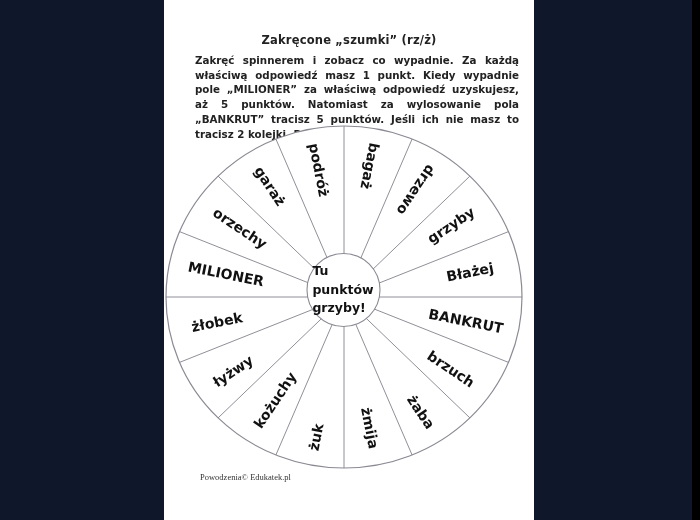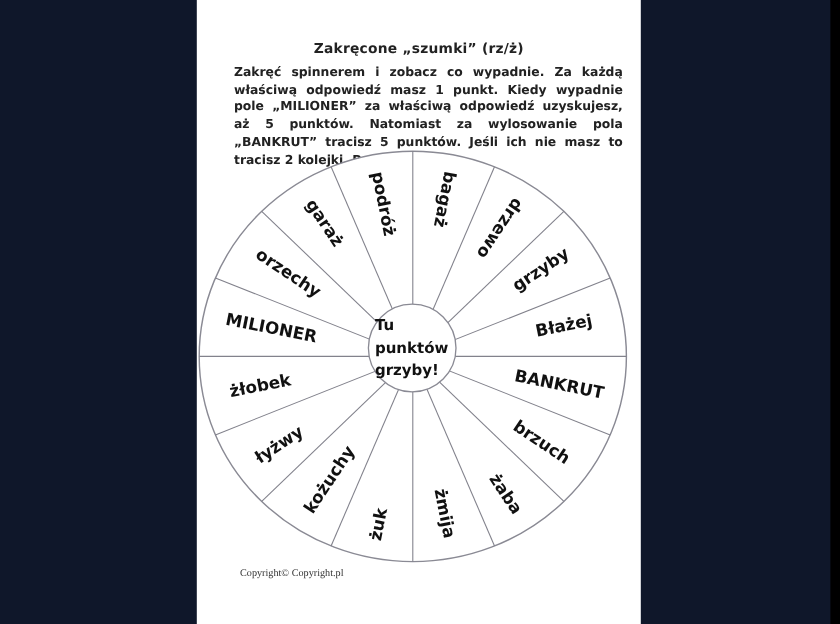--- a/index.html
+++ b/index.html
@@ -97,15 +97,15 @@
       <div class="seg s14">garaż</div>
       <div class="seg s15">podróż</div>
 
       <div class="center-text">
         <div>Tu</div>
         <div>punktów</div>
         <div>grzyby!</div>
       </div>
     </div>
 
-    <div class="copyright">Copyright© Copyright.pl</div>
+    <div class="copyright">Powodzenia© Edukatek.pl</div>
   </div>
 </div>
 
 </body></html>

